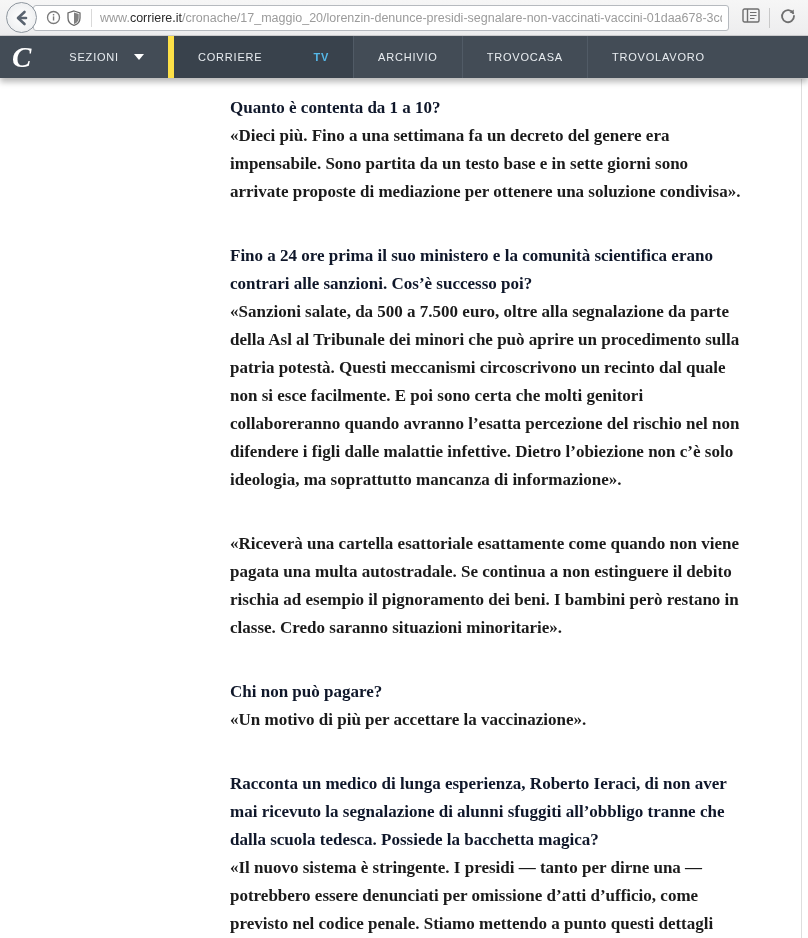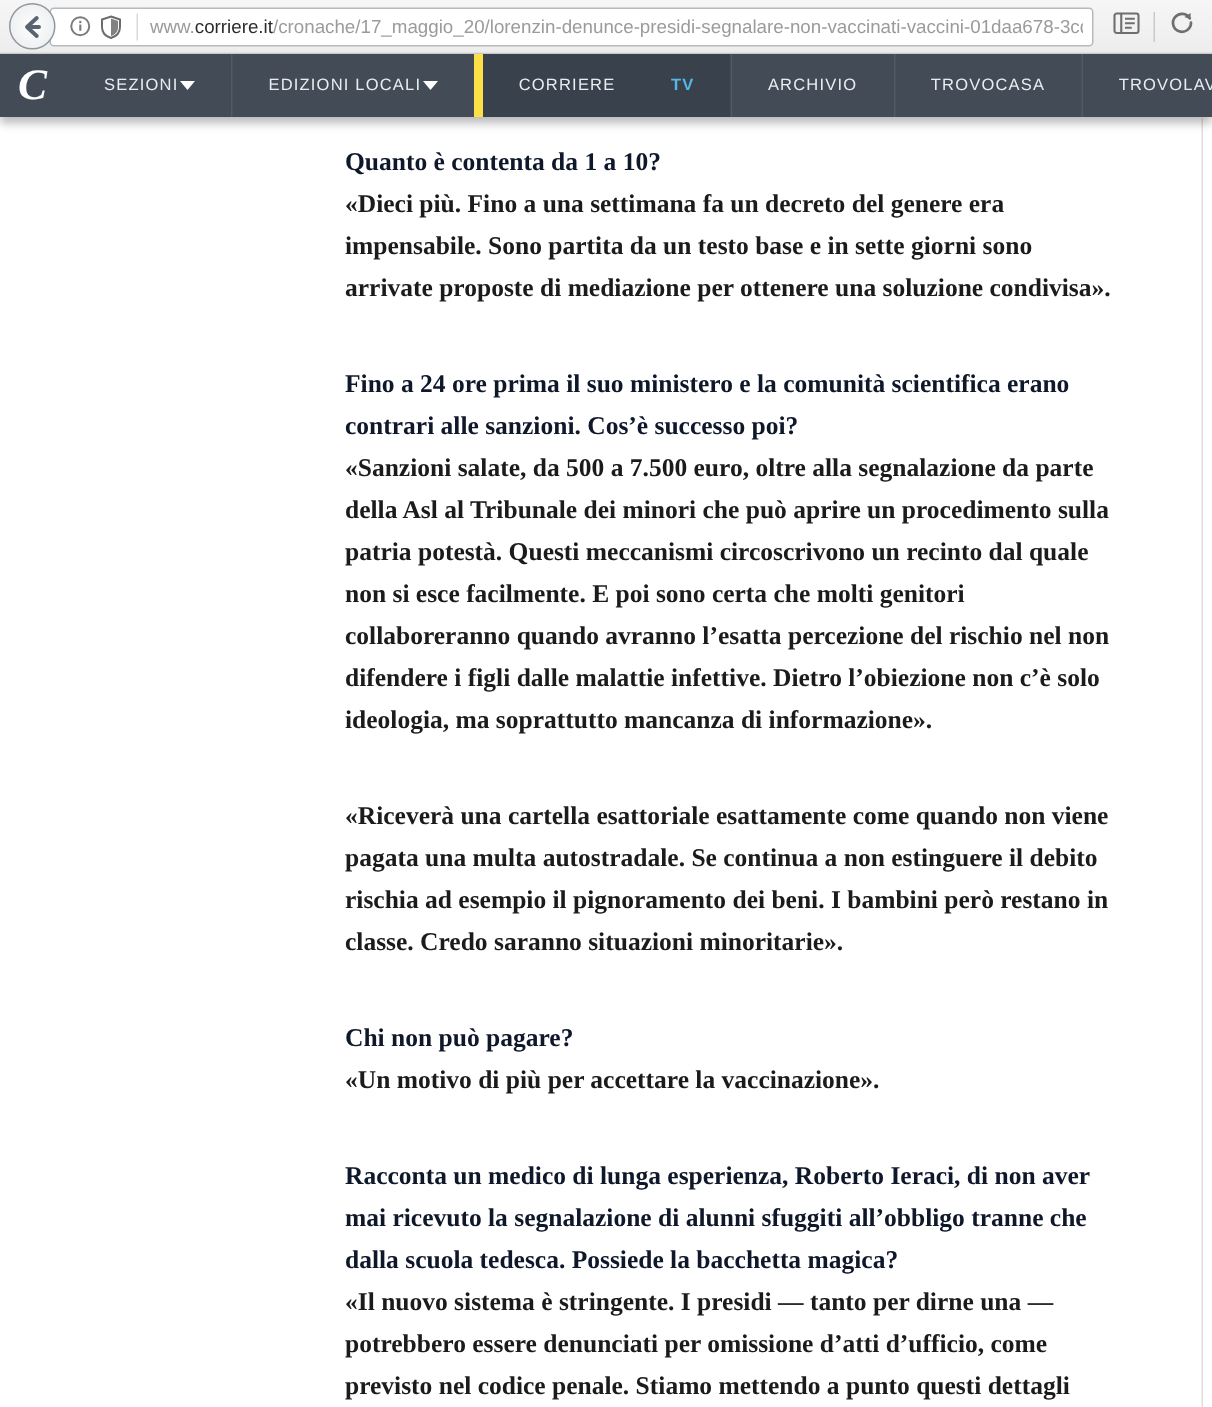--- a/index.html
+++ b/index.html
@@ -24,21 +24,21 @@
   .tb-btn { width:28px; height:26px; display:flex; align-items:center; justify-content:center;
             cursor:pointer; }
   .tb-sep { width:1px; height:20px; background:#c9c9c9; margin:0 4px; }
 
   
   .site-nav { height:42px; background:#434c56; display:flex; align-items:stretch;
               box-shadow:0 4px 6px rgba(0,0,0,0.28); position:relative; z-index:1; }
   .nav-logo { display:flex; align-items:center; padding:0 14px 0 12px; cursor:pointer; }
   .nav-logo span { font-family:"Liberation Serif", serif; font-style:italic; font-weight:bold;
                    font-size:29px; color:#fff; line-height:1; }
-  .nav-item { display:flex; align-items:center; gap:1px; padding:0 24px; color:#e9edf1;
+  .nav-item { display:flex; align-items:center; gap:15px; padding:0 24px; color:#e9edf1;
               font-size:11px; letter-spacing:0.8px; cursor:pointer; white-space:nowrap; }
   .nav-item.divided { border-left:1px solid #515b66; }
   .nav-item.dark { background:#39424c; border-left:6px solid #fde047; border-right:1px solid #515b66; }
   .nav-item .tv { color:#55b8e8; font-weight:bold;margin-left:36px; }
   .caret { width:0; height:0; border-left:5px solid transparent; border-right:5px solid transparent;
            border-top:6px solid #ffffff; }
 
   
   .scroll-track { position:absolute; top:79px; bottom:0; right:6px; width:1px; background:#dedede; }
 
@@ -103,24 +103,20 @@
 </div>
 
 <div class="site-nav">
   <div class="nav-logo">
     <span>C</span>
   </div>
   <div class="nav-item">
     <span>SEZIONI</span>
     <span class="caret"></span>
   </div>
-  <div class="nav-item divided">
-    <span>EDIZIONI LOCALI</span>
-    <span class="caret"></span>
-  </div>
   <div class="nav-item dark">
     <span>CORRIERE</span>
     <span class="tv">TV</span>
   </div>
   <div class="nav-item">
     <span>ARCHIVIO</span>
   </div>
   <div class="nav-item divided">
     <span>TROVOCASA</span>
   </div>

